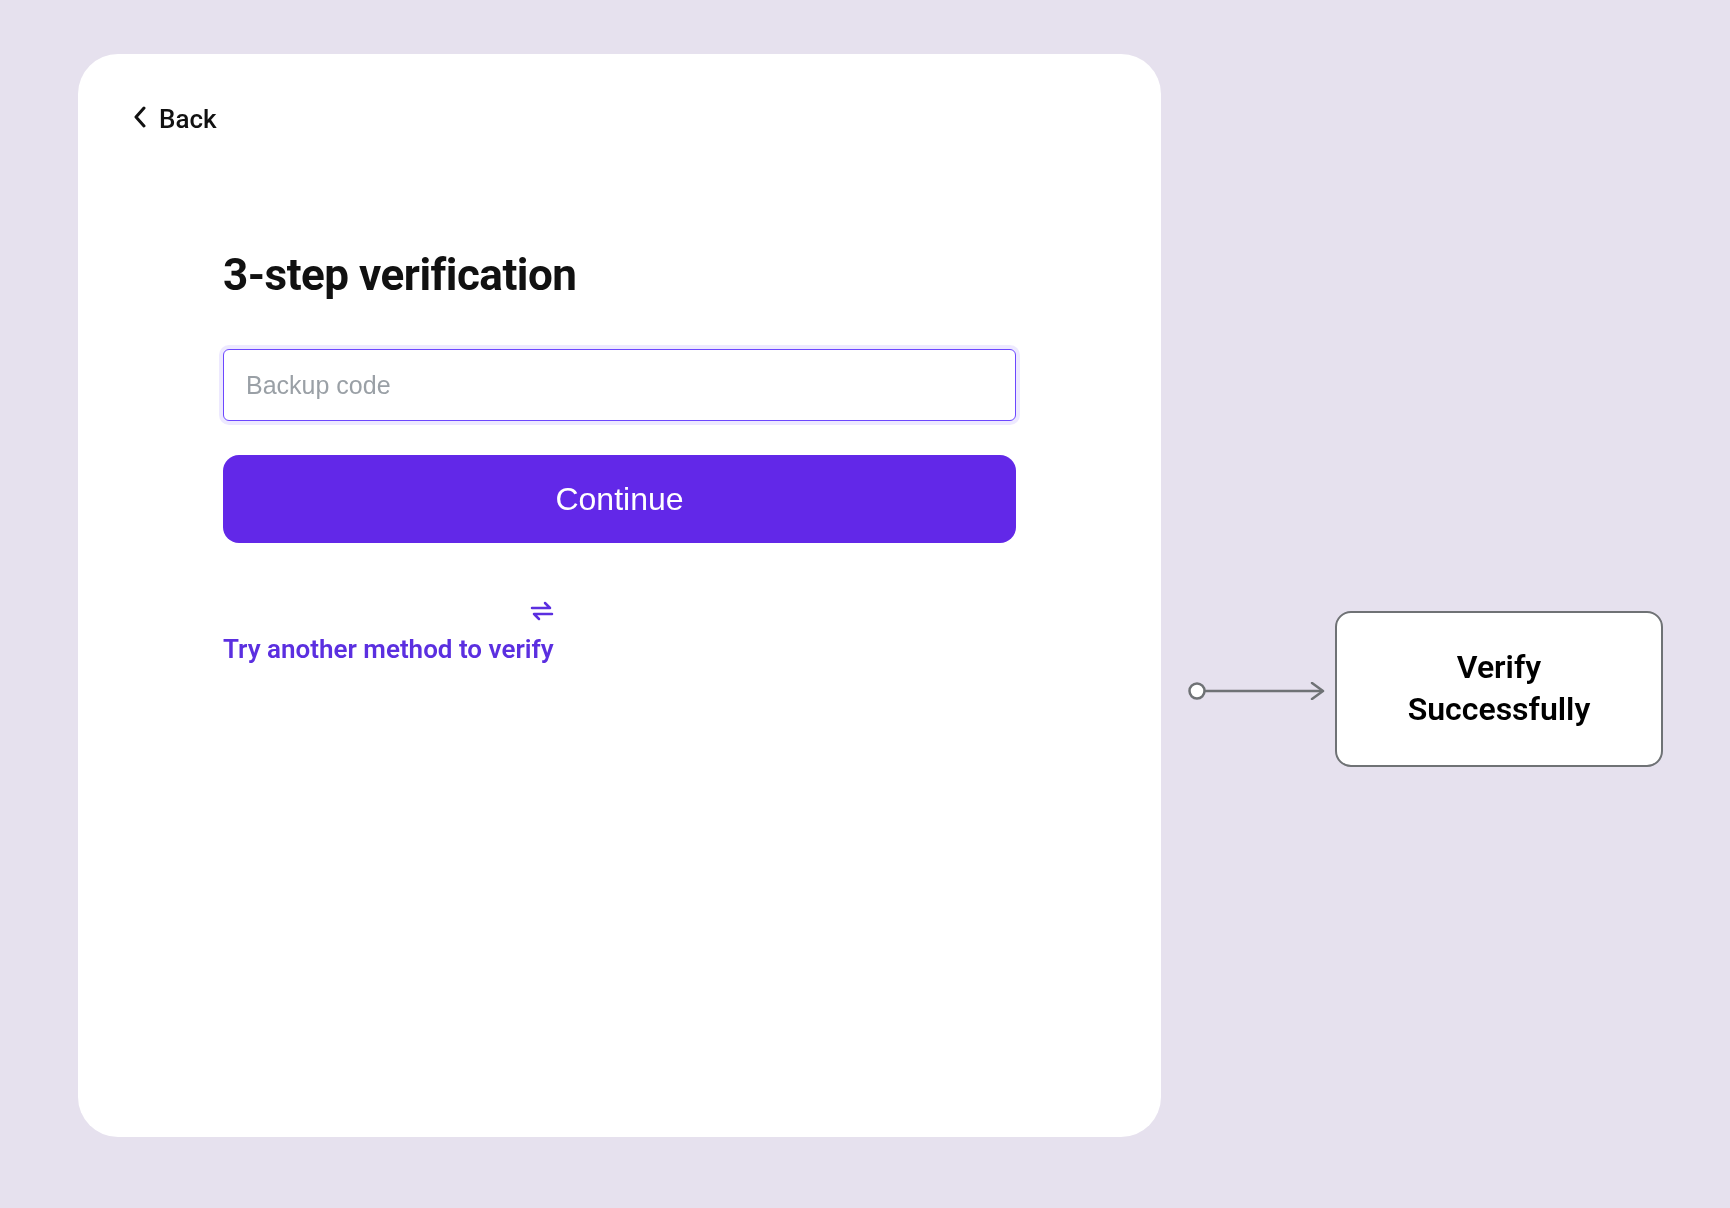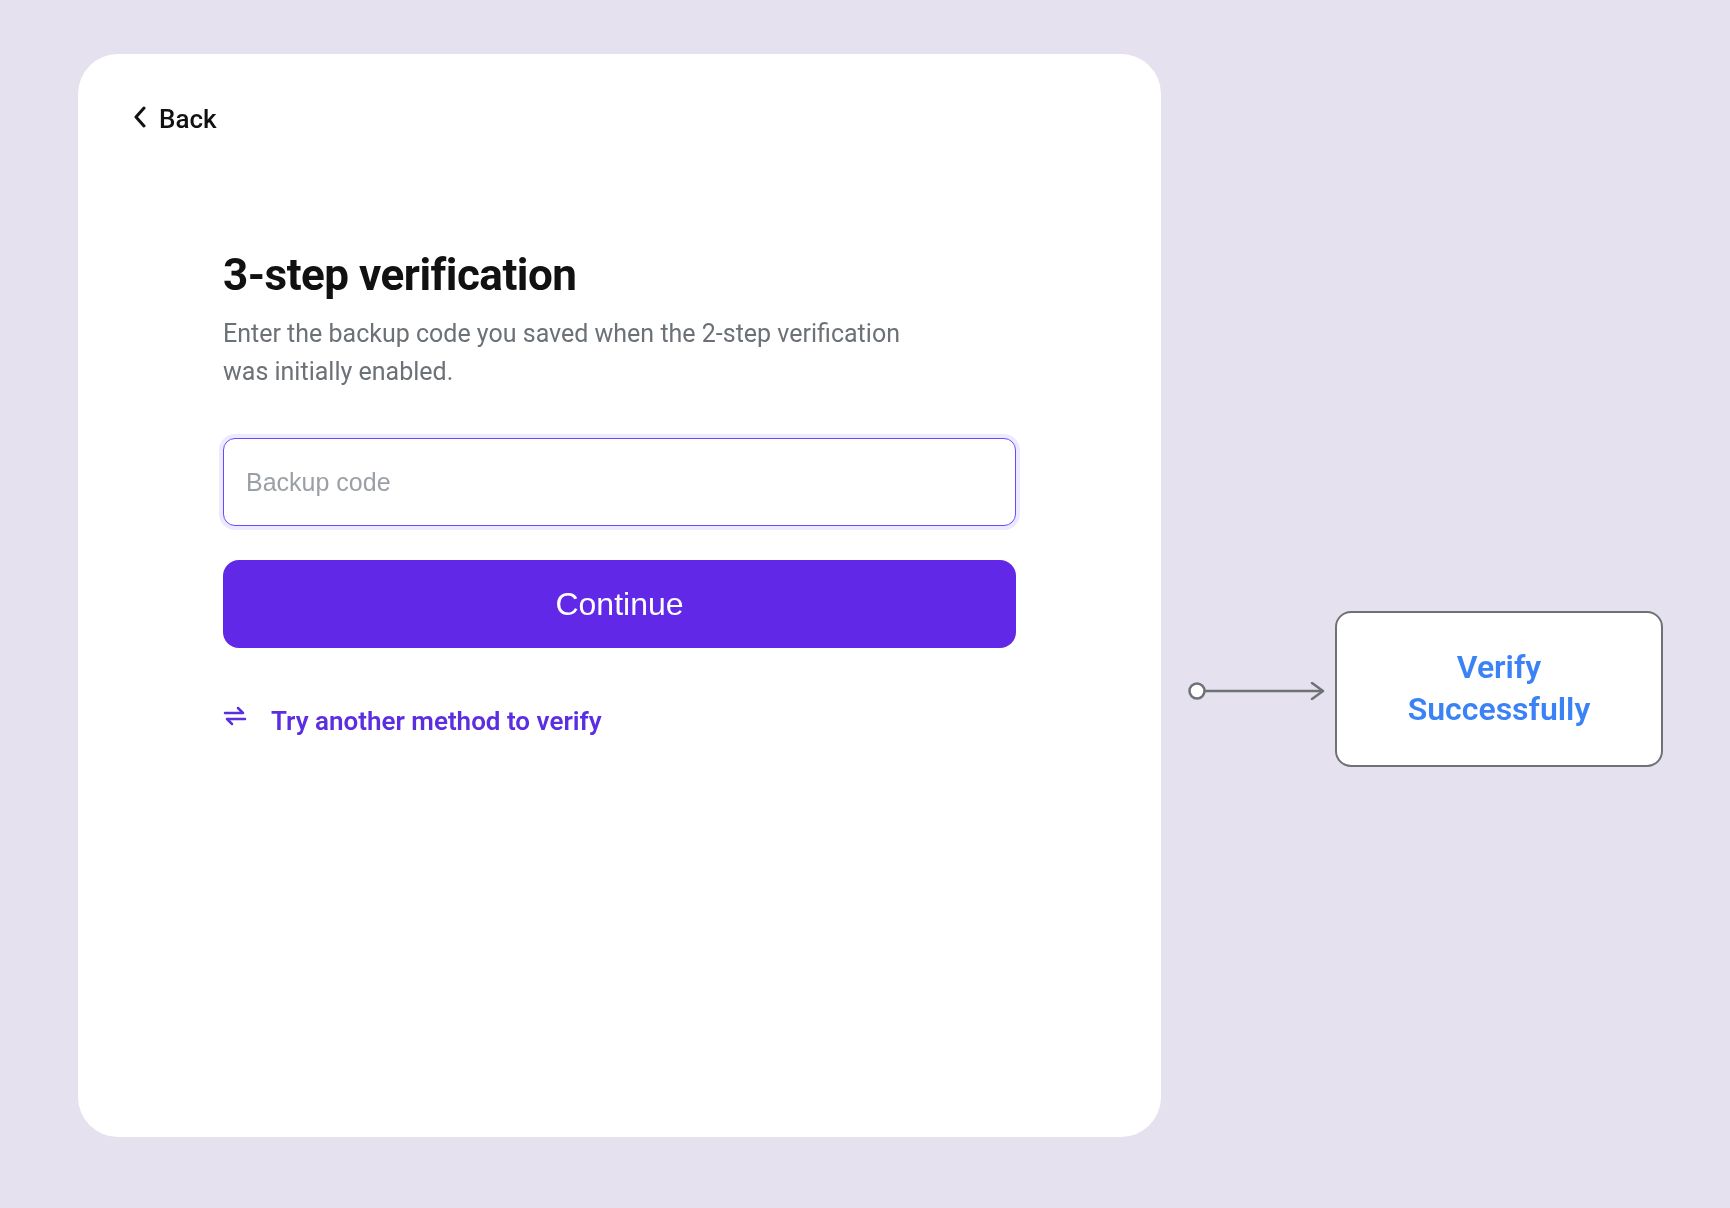--- a/index.html
+++ b/index.html
@@ -59,23 +59,23 @@
       font-size: 25px;
       line-height: 1.5;
       color: #6b7176;
       max-width: 700px;
     }
     .input-wrap {
       margin-top: 48px;
     }
     .code-input {
       width: 100%;
-      height: 88px;
+      height: 72px;
       border: 1.5px solid #6c47ff;
-      border-radius: 12px;
+      border-radius: 6px;
       padding: 0 22px;
       font-size: 25px;
       color: #0f766e;
       box-shadow: 0 0 0 4px rgba(108,71,255,0.12);
       outline: none;
       caret-color: #6c47ff;
     }
     .code-input::placeholder {
       color: #9aa0a6;
     }
@@ -87,25 +87,26 @@
       color: #fff;
       border: none;
       border-radius: 16px;
       font-size: 32px;
       font-weight: 500;
       cursor: pointer;
     }
     .alt-method {
       margin-top: 58px;
       display: flex;
-      align-items: flex-start;
-      gap: 24px;
+      align-items: flex-end;
+      gap: 9px;
       color: #5b2fe0;
       cursor: pointer;
       width: fit-content;
+      flex-direction: column;
     }
     .alt-method-label {
       font-size: 26px;
       font-weight: 600;
     }
 
     .connector {
       position: absolute;
       left: 1188px;
       top: 682px;
@@ -121,41 +122,40 @@
       border-radius: 16px;
       display: flex;
       align-items: center;
       justify-content: center;
       text-align: center;
       padding: 10px 30px;
     }
     .success-text {
       font-size: 32px;
       font-weight: 600;
-      color: #3b82f6;
+      color: #000000;
       line-height: 1.3;
       white-space: pre-line;
     }
   </style>
 </head>
 <body>
 
 <div class="card">
   <div class="back-row">
     <span class="back-chevron">
       <svg width="14" height="22" viewBox="0 0 14 22" fill="none">
         <path d="M11 2 L3 11 L11 20" stroke="#111" stroke-width="3" stroke-linecap="round" stroke-linejoin="round"></path>
       </svg>
     </span>
     <span class="back-label">Back</span>
   </div>
 
   <div class="content">
     <h1 class="title">3-step verification</h1>
-    <p class="description">Enter the backup code you saved when the 2-step verification was initially enabled.</p>
 
     <div class="input-wrap">
       <input class="code-input" type="text" autofocus="" placeholder="Backup code" style="">
     </div>
 
     <button class="continue">Continue</button>
 
     <div class="alt-method">
       <span>
         <svg width="24" height="20" viewBox="0 0 24 20" fill="none">

